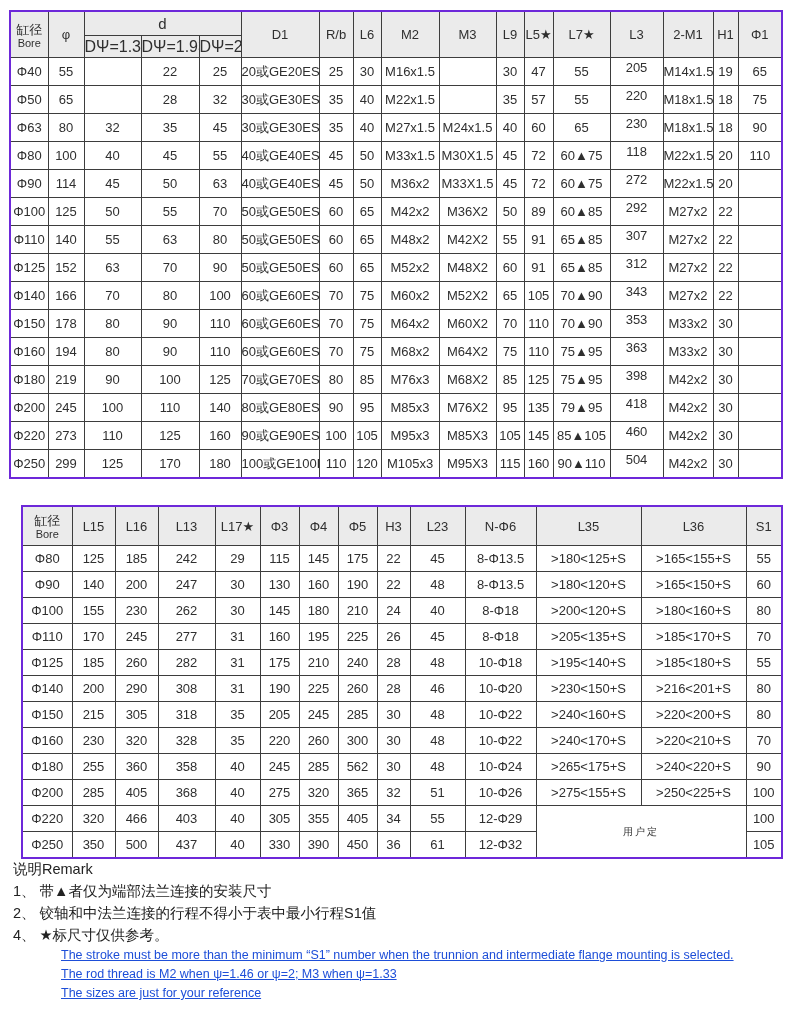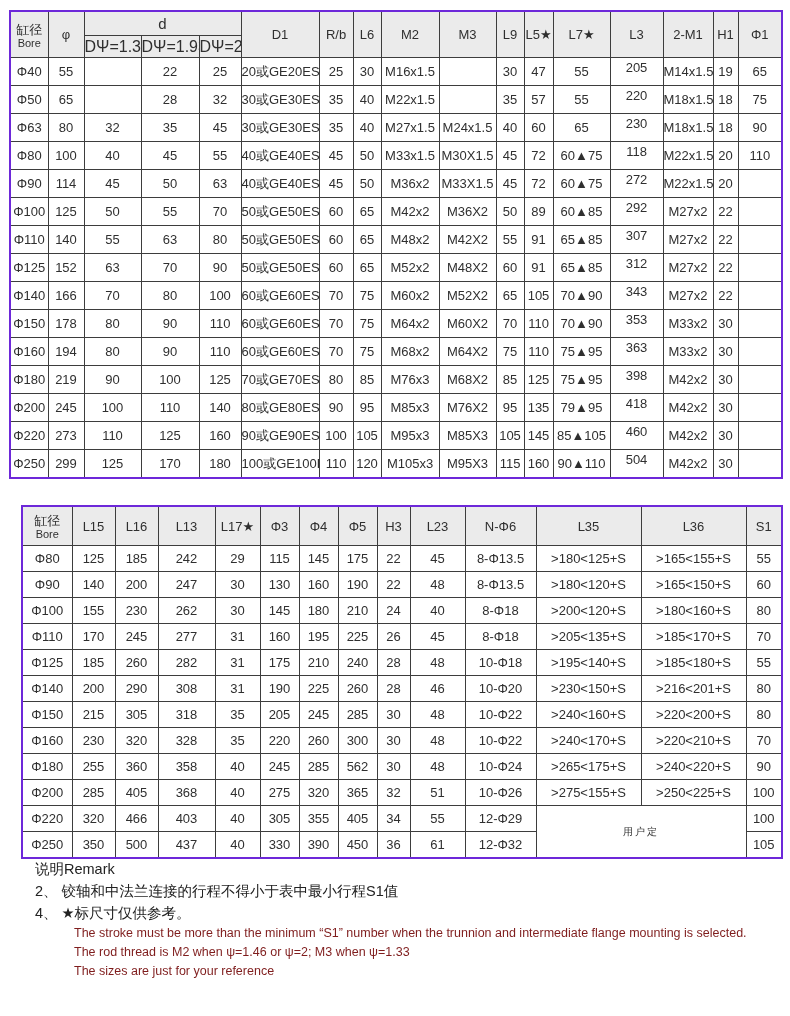--- a/index.html
+++ b/index.html
@@ -21,22 +21,22 @@
   #t2{position:absolute;left:21px;top:505px;width:760px;}
   #t1 thead tr:first-child th{height:23px;}
   #t1 thead tr:last-child th{height:21px;font-size:16px;}
   #t2 thead th{height:38px;}
   .bore-cn{display:block;font-size:13px;line-height:14px;margin-top:2px;}
   .bore-en{display:block;font-size:11px;line-height:12px;}
   td.raised{vertical-align:top;line-height:15px;padding-top:2px;}
   td.lowdash{vertical-align:bottom;line-height:12px;}
   td.merged{font-size:10px;letter-spacing:2px;}
   .remarks{position:absolute;left:13px;top:858px;width:766px;}
-  .remarks .rline{font-size:14.5px;line-height:22px;color:#222;margin-left:22px;}
-  .remarks .en{margin-left:61px;font-size:12.5px;line-height:19px;color:#7f1d1d;}
+  .remarks .rline{font-size:14.5px;line-height:22px;color:#222;}
+  .remarks .en{margin-left:48px;font-size:12.5px;line-height:19px;color:#1d4ed8;text-decoration:underline;}
 </style>
 </head>
 <body>
 
 <table id="t1" class="dims">
   <colgroup>
       <col style="width: 38px;">
       <col style="width: 36px;">
       <col style="width: 57px;">
       <col style="width: 58px;">
@@ -596,18 +596,19 @@
         <td>36</td>
         <td>61</td>
         <td>12-Φ32</td>
         <td>105</td>
       </tr>
     </tbody>
 </table>
 
 <div class="remarks">
   <div class="rline">说明Remark</div>
+  <div class="rline">1、 带▲者仅为端部法兰连接的安装尺寸</div>
   <div class="rline">2、 铰轴和中法兰连接的行程不得小于表中最小行程S1值</div>
   <div class="rline">4、 ★标尺寸仅供参考。</div>
   <div class="rline en">The stroke must be more than the minimum “S1” number when the  trunnion and intermediate flange mounting is selected.</div>
   <div class="rline en">The rod thread is M2 when ψ=1.46 or ψ=2; M3 when ψ=1.33</div>
   <div class="rline en">The sizes are just for your reference</div>
 </div>
 
 </body></html>

